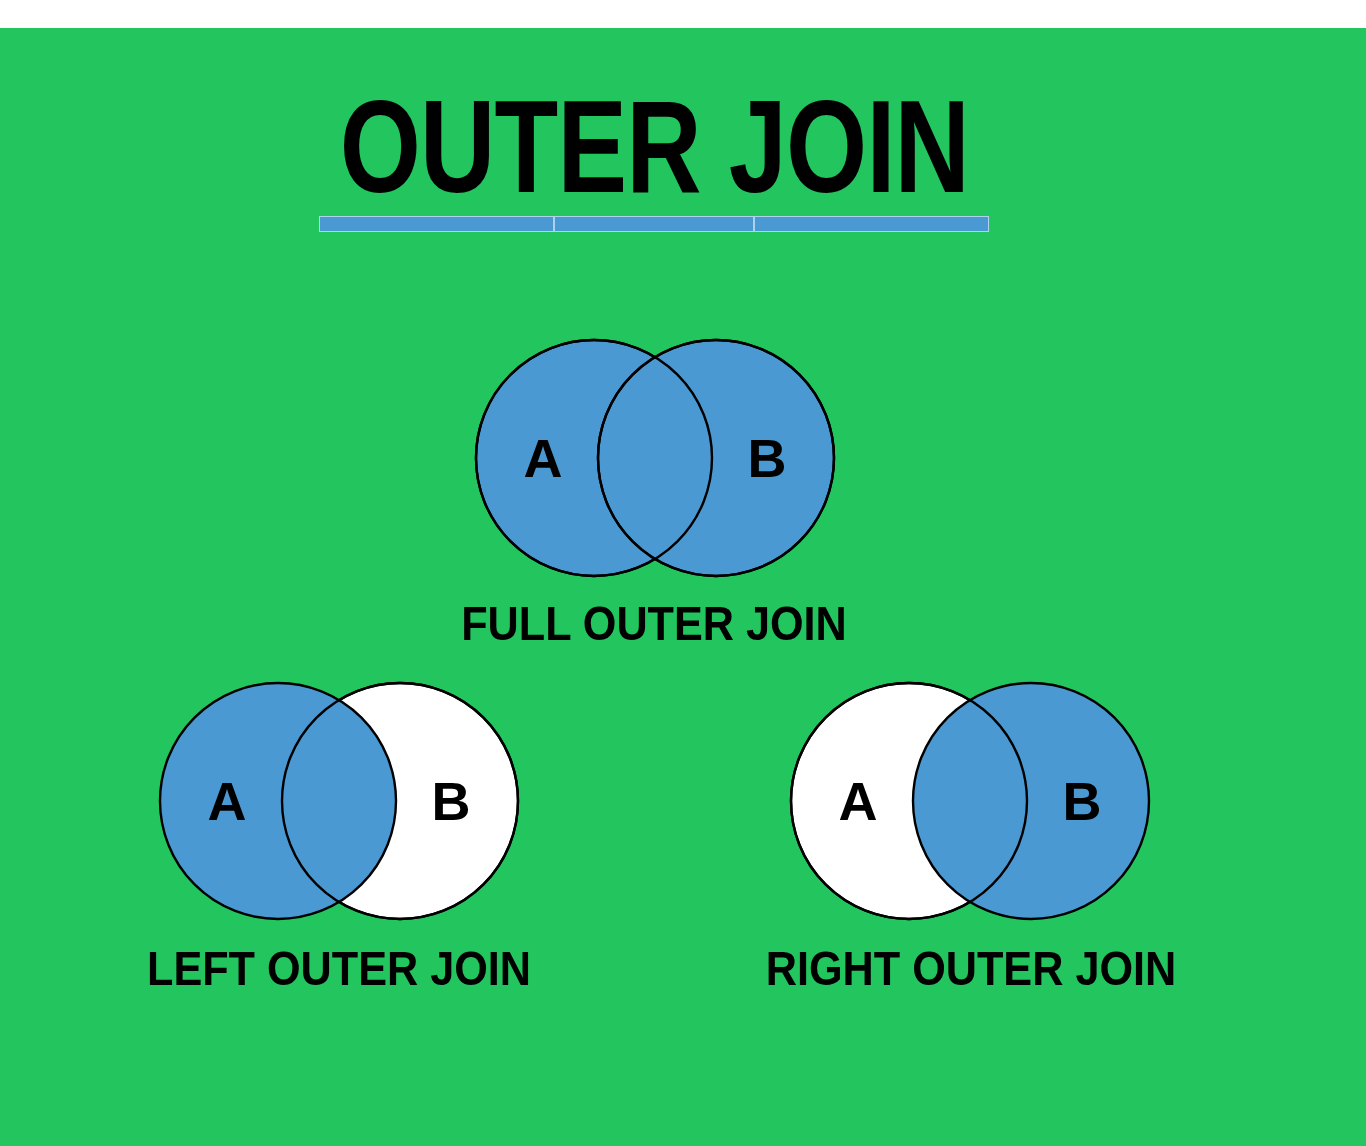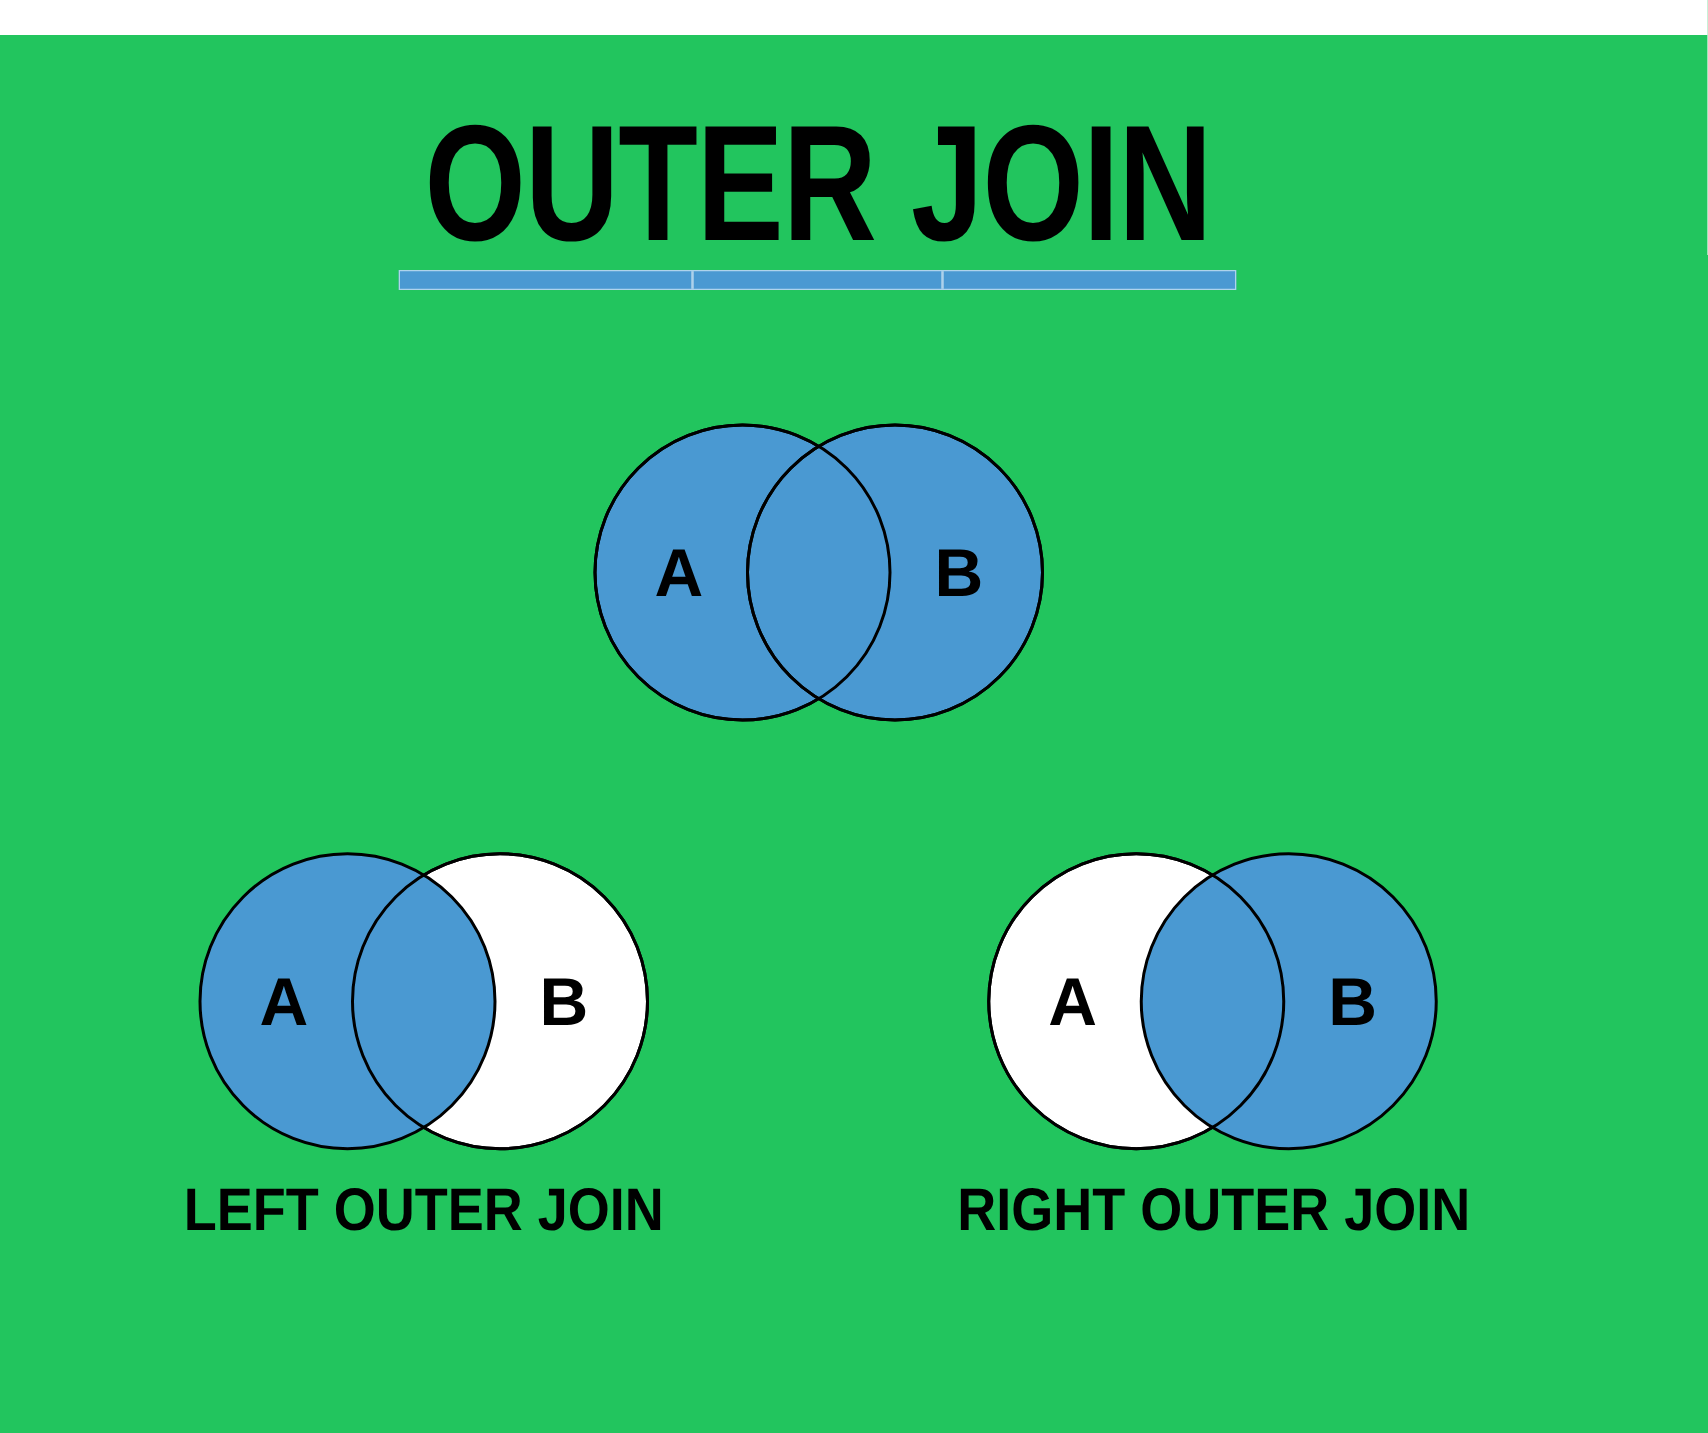--- a/index.html
+++ b/index.html
@@ -122,20 +122,23 @@
   </div>
 
   <svg class="venn venn-full" viewBox="0 0 368 246">
     <circle class="circle-filled" cx="123" cy="123" r="118" fill="#4A99D2"></circle>
     <circle class="circle-filled" cx="245" cy="123" r="118" fill="#4A99D2"></circle>
     <circle class="circle-outline" cx="123" cy="123" r="118"></circle>
     <circle class="circle-outline" cx="245" cy="123" r="118"></circle>
     <text class="set-label" x="72" y="142">A</text>
     <text class="set-label" x="296" y="142">B</text>
   </svg>
+  <div class="caption caption-full">
+    <span class="caption-inner">FULL OUTER JOIN</span>
+  </div>
 
   <svg class="venn venn-left" viewBox="0 0 368 246">
     <circle class="circle-white" cx="245" cy="123" r="118"></circle>
     <circle class="circle-filled" cx="123" cy="123" r="118" fill="#4A99D2"></circle>
     <circle class="circle-outline" cx="245" cy="123" r="118"></circle>
     <text class="set-label" x="72" y="142">A</text>
     <text class="set-label" x="296" y="142">B</text>
   </svg>
   <div class="caption caption-left">
     <span class="caption-inner">LEFT OUTER JOIN</span>

